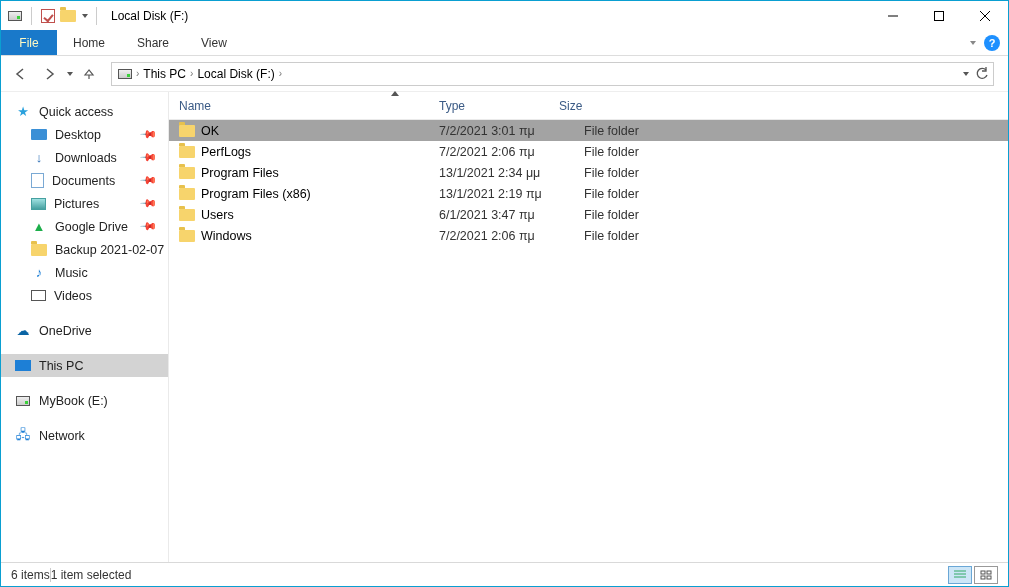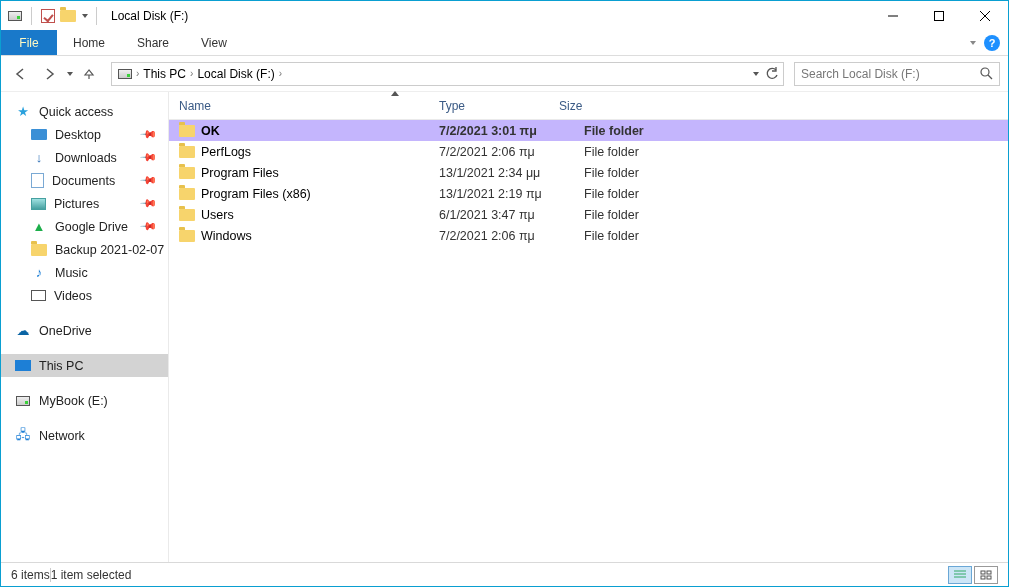--- a/index.html
+++ b/index.html
@@ -54,21 +54,21 @@
   .main { flex:1; display:flex; flex-direction:column; }
   .col-head { height:28px; display:flex; align-items:center; border-bottom:1px solid #eaeaea; color:#3a5a85; font-size:12px; }
   .ch { padding-left:10px; display:flex; align-items:center; height:100%; border-right:0px solid #eee; }
   .ch.name { width:260px; position:relative; }
   .ch.date { width:145px; }
   .ch.type { width:120px; }
   .ch.size { width:80px; }
   .sort-caret { position:absolute; right:30px; top:-1px; width:0; height:0; border-left:4px solid transparent; border-right:4px solid transparent; border-bottom:5px solid #555; }
   .rows { }
   .row { height:21px; display:flex; align-items:center; font-size:12.5px; }
-  .row.sel { background:#c4b5fd;font-weight:bold; }
+  .row.sel { background:#a3a3a3; }
   .cell { padding-left:10px; }
   .cell.name { width:260px; display:flex; align-items:center; gap:6px; }
   .cell.date { width:145px; color:#333; }
   .cell.type { width:120px; color:#333; }
   .cell.size { width:80px; }
   .status { height:24px; border-top:1px solid #d9d9d9; display:flex; align-items:center; padding:0 10px; font-size:12px; color:#333; gap:0; }
   .status .right { margin-left:auto; display:flex; gap:2px; }
   .view-btn { width:24px; height:18px; border:1px solid #999; display:flex; align-items:center; justify-content:center; }
   .view-btn.sel { background:#cde6f7; border-color:#6aa7d6; }
   svg { display:block; }
@@ -157,29 +157,20 @@
     <div class="addr-right">
       <span class="caret-dn"></span>
       <span>
           <svg width="14" height="14">
             <path d="M11 3 A5 5 0 1 0 12 8" fill="none" stroke="#555" stroke-width="1.3"></path>
             <path d="M11 0 L11 4 L7 4" fill="none" stroke="#555" stroke-width="1.3"></path>
           </svg>
         </span>
     </div>
   </div>
-  <div class="search-box">
-    <span>Search Local Disk (F:)</span>
-    <span class="sic">
-        <svg width="13" height="13">
-          <circle cx="5" cy="5" r="4" fill="none" stroke="#555" stroke-width="1.2"></circle>
-          <line x1="8" y1="8" x2="12" y2="12" stroke="#555" stroke-width="1.2"></line>
-        </svg>
-      </span>
-  </div>
 </div>
 
 <div class="content">
   <div class="sidebar">
     <div class="sb-item root">
         <span class="ic star">★</span>
         <span>Quick access</span>
       </div>
     <div id="quick-items">
         <div class="sb-item">

